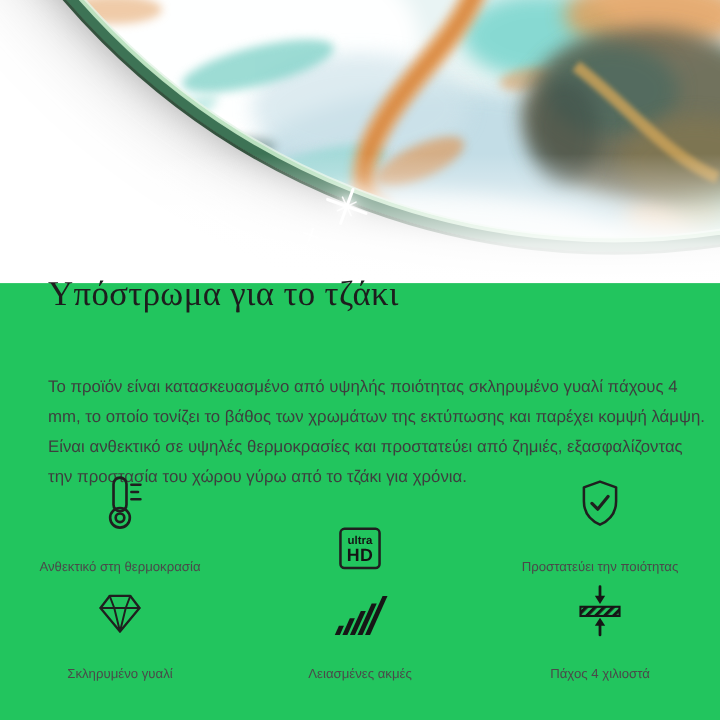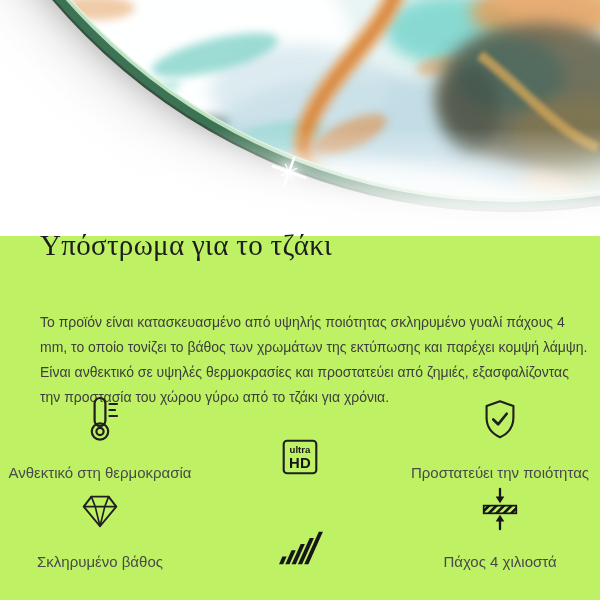--- a/index.html
+++ b/index.html
@@ -1,40 +1,40 @@
 <!DOCTYPE html>
 <html><head>
 <meta charset="utf-8">
 <style>
   html,body{margin:0;padding:0;}
   body{
     width:600px;height:600px;overflow:hidden;position:relative;
     background:#ffffff;
     font-family:"Liberation Sans", sans-serif;
   }
-  .page{position:absolute;inset:0;width:600px;height:600px;background:#bef264;}
+  .page{position:absolute;inset:0;width:600px;height:600px;background:#22c55e;}
   .hero{position:absolute;left:0;top:0;width:600px;height:236px;}
   .hero svg{display:block;}
   .title{
     position:absolute;left:40px;top:226px;margin:0;
     font-family:"Liberation Serif", serif;font-weight:400;
     font-size:29px;line-height:38px;color:#1d1d1d;letter-spacing:.3px;
   }
   .desc{
     position:absolute;left:40px;top:310px;width:548px;margin:0;
     font-size:14px;line-height:25px;color:#3e3e3e;
   }
   .features{
     position:absolute;left:0;top:404px;width:600px;
     display:grid;grid-template-columns:repeat(3,200px);row-gap:12px;
   }
   .feature{display:flex;flex-direction:column;align-items:center;justify-content:flex-end;gap:22px;height:77px;}
   .ficon{height:48px;display:flex;align-items:center;justify-content:center;}
   .ficon svg{display:block;}
-  .flabel{font-size:15px;line-height:16px;color:#4a4a4a;text-align:left;}
+  .flabel{font-size:11px;line-height:16px;color:#4a4a4a;text-align:left;}
   .ic{stroke:#1f1f1f;stroke-width:2.2;fill:none;stroke-linecap:round;stroke-linejoin:round;}
   .badge-top{font-family:"Liberation Sans",sans-serif;font-weight:700;font-size:10px;fill:#141414;}
   .badge-bottom{font-family:"Liberation Sans",sans-serif;font-weight:700;font-size:15.5px;fill:#141414;letter-spacing:.3px;}
 </style>
 </head>
 <body>
 
 <div class="page">
 
   <div class="hero">
@@ -164,35 +164,36 @@
       <div class="flabel">Προστατεύει την ποιότητας</div>
     </div>
 
     <div class="feature">
       <div class="ficon">
         <svg width="46" height="44" viewBox="0 0 48 46">
           <path class="ic" style="stroke-width:2" d="M15,9 H33 L41,19.5 L24,40 L7,19.5 Z"></path>
           <path class="ic" style="stroke-width:1.7" d="M15,9 L19,19.5 M33,9 L29,19.5 M7,19.5 H41 M19,19.5 L24,40 M29,19.5 L24,40"></path>
         </svg>
       </div>
-      <div class="flabel">Σκληρυμένο βάθος</div>
+      <div class="flabel">Σκληρυμένο γυαλί</div>
     </div>
 
     <div class="feature">
       <div class="ficon">
         <svg width="48" height="42" viewBox="0 0 50 44">
           <g fill="#161616">
             <path d="M3,41 L6.6,33 L11,33 L7.4,41 Z"></path>
             <path d="M9.6,41 L16.1,26.5 L20.5,26.5 L14,41 Z"></path>
             <path d="M16.2,41 L25.7,20 L30.1,20 L20.6,41 Z"></path>
             <path d="M22.8,41 L35.2,13.5 L39.6,13.5 L27.2,41 Z"></path>
             <path d="M29.4,41 L44.7,7 L49,7 L33.8,41 Z"></path>
           </g>
         </svg>
       </div>
+      <div class="flabel">Λειασμένες ακμές</div>
     </div>
 
     <div class="feature">
       <div class="ficon">
         <svg width="46" height="46" viewBox="0 0 48 48">
           <defs>
             <pattern id="hatchP" patternUnits="userSpaceOnUse" width="5.5" height="5.5" patternTransform="rotate(45)">
               <rect width="2.8" height="5.5" fill="#161616"></rect>
             </pattern>
           </defs>

